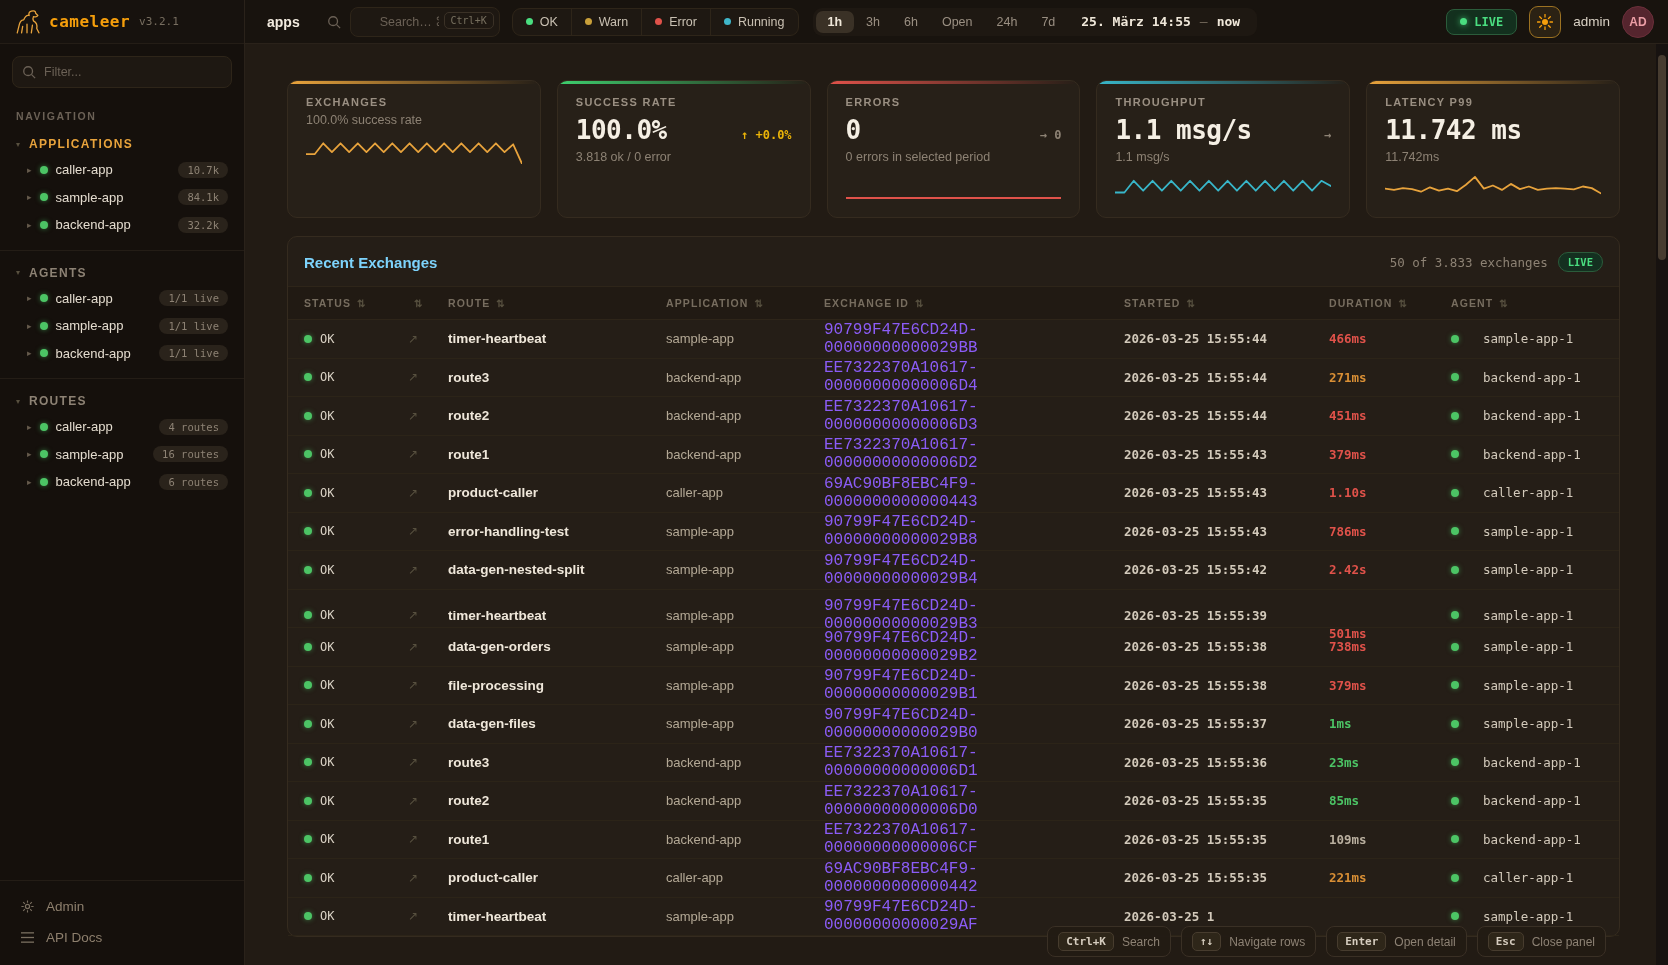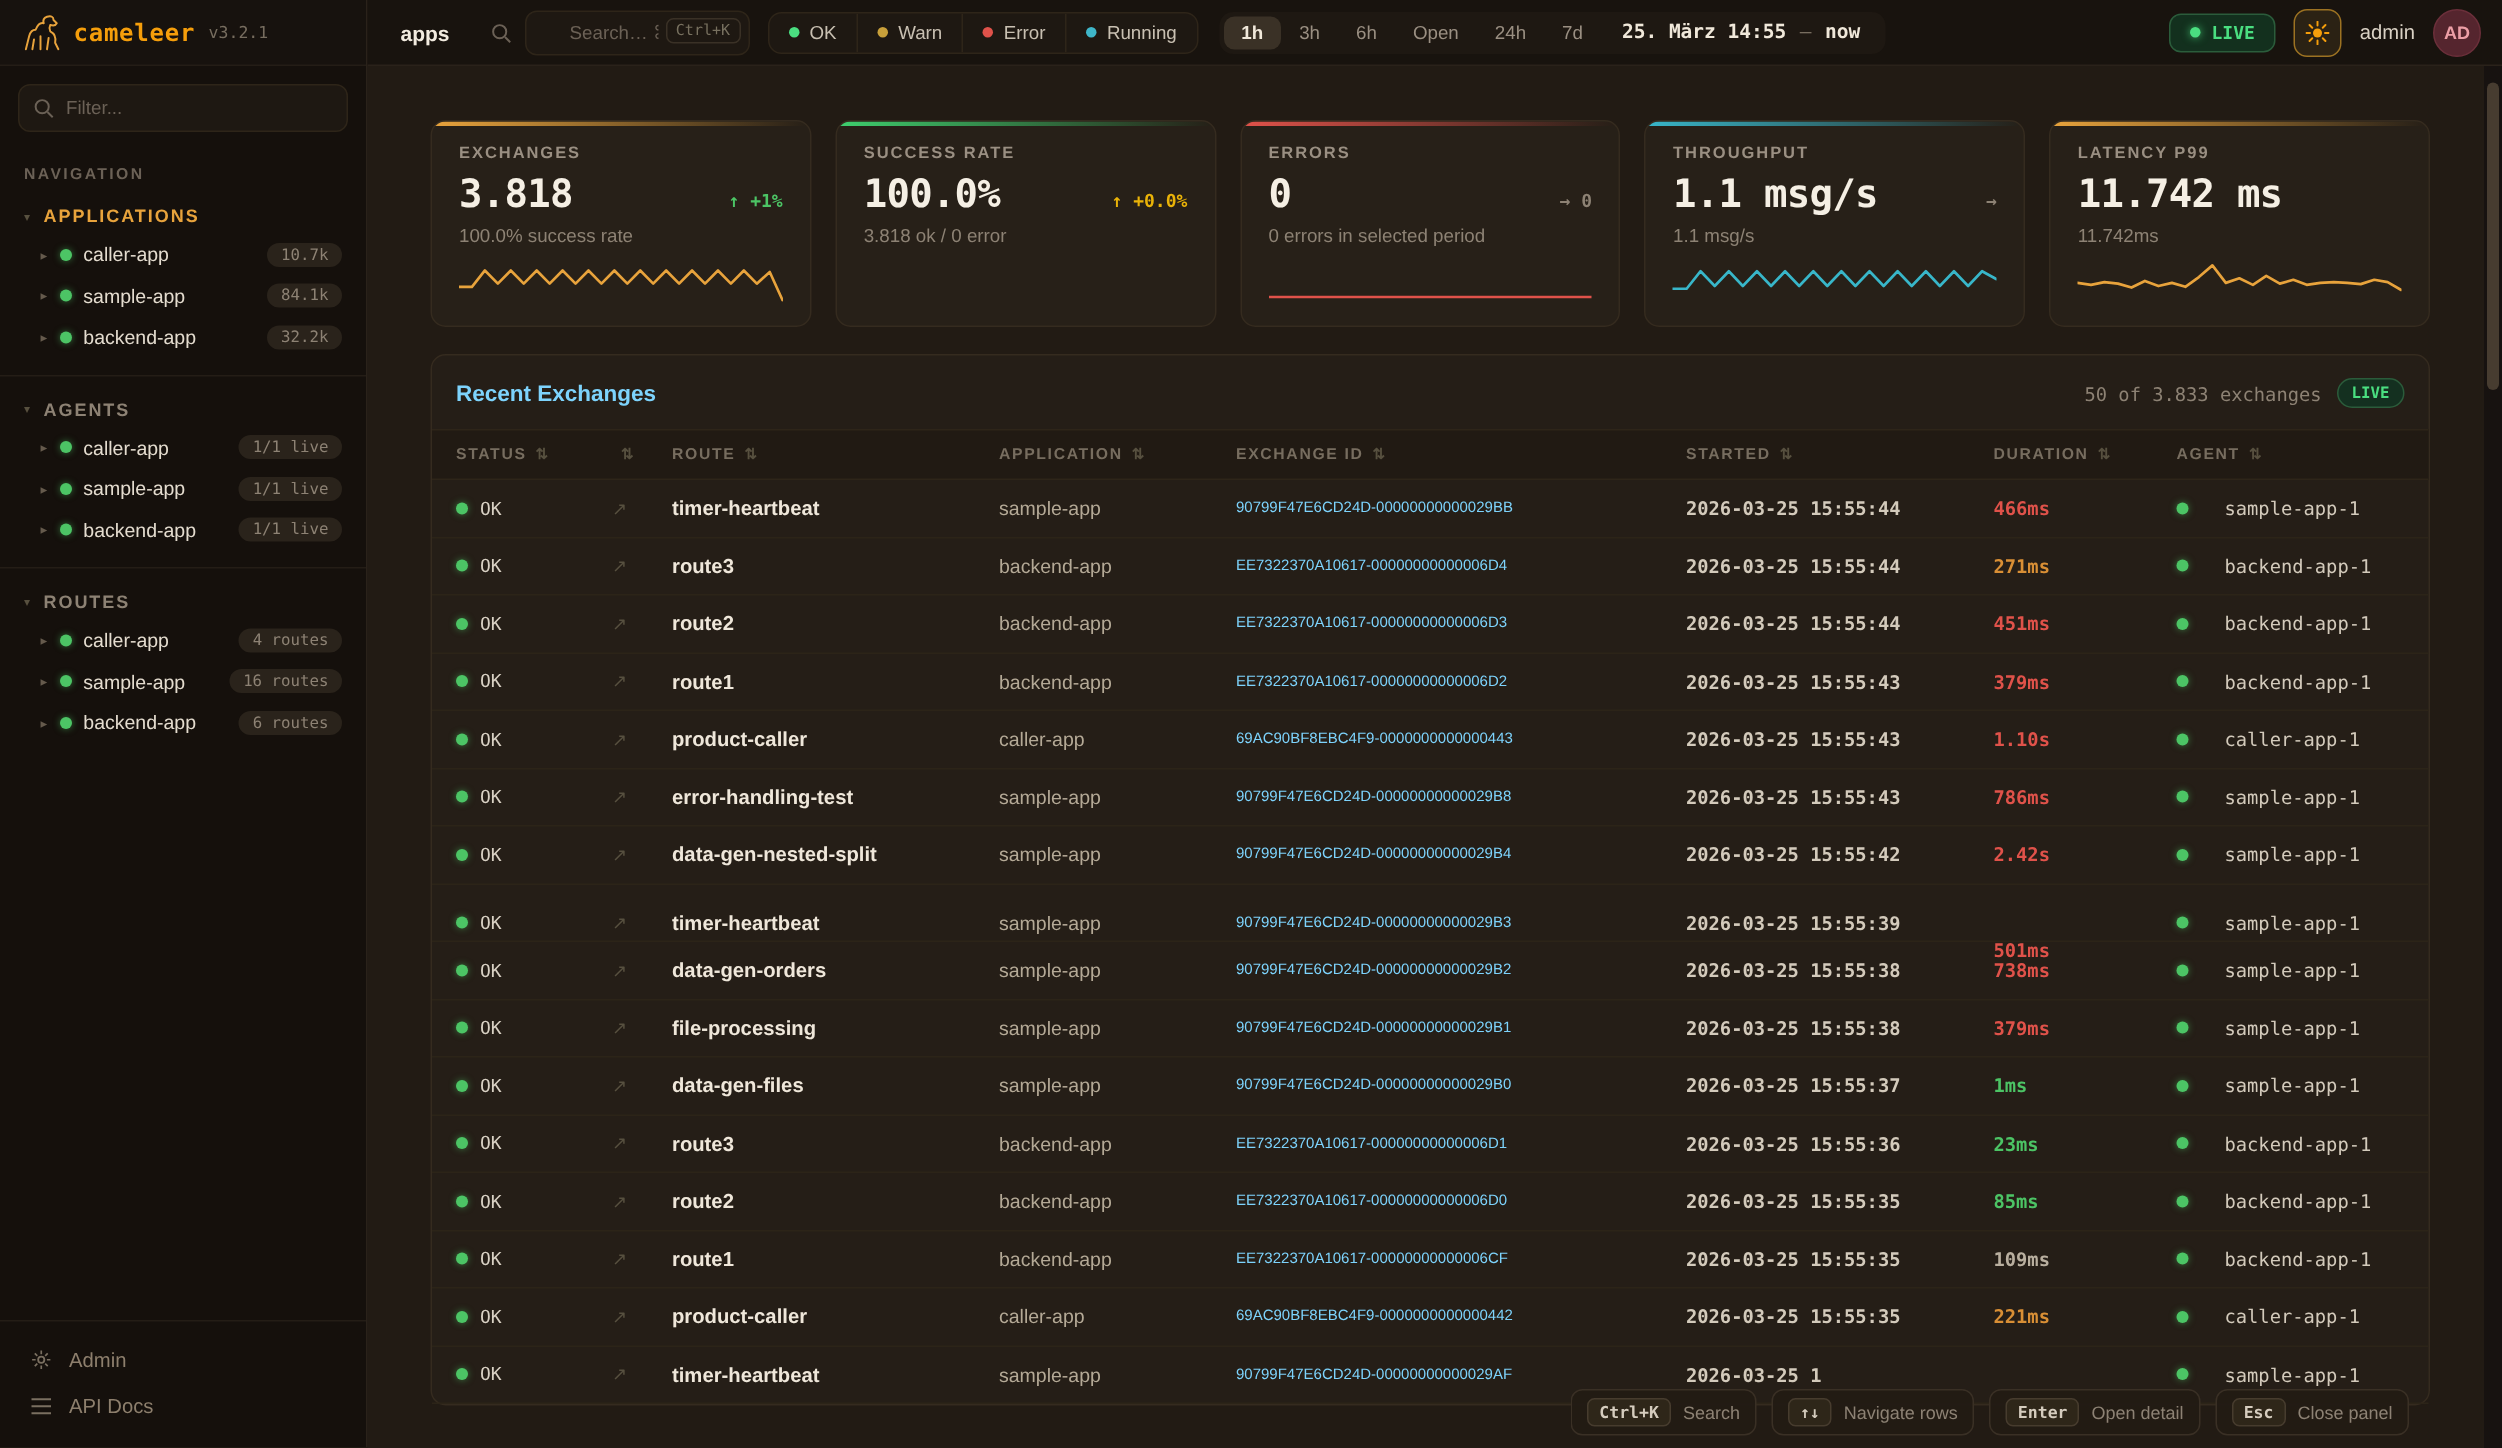--- a/index.html
+++ b/index.html
@@ -79,21 +79,21 @@
   .mini-live { display:flex; align-items:center; padding:3px 9px; border-radius:999px; background:#143020; border:1px solid #2b5c3b; font-family:"DejaVu Sans Mono",monospace; font-size:10.5px; font-weight:bold; color:#4ade80; }
   .tgrid { display:grid; grid-template-columns:104px 40px 218px 158px 300px 205px 122px 1fr; align-items:center; padding-left:16px; }
   .thead-row { height:34px; background:#211a13; border-top:1px solid #2e2519; border-bottom:1px solid #2e2519; }
   .th { display:flex; align-items:center; gap:6px; font-size:10.5px; font-weight:bold; letter-spacing:1.1px; color:#776d5f; cursor:pointer; }
   .sort { font-family:"Liberation Sans",sans-serif; font-size:10px; color:#57503f; }
   .trow { height:38.5px; border-bottom:1px solid #2c2418; cursor:pointer; }
   .cell-status { display:flex; align-items:center; gap:8px; font-family:"DejaVu Sans Mono",monospace; font-size:12px; color:#d9d1c4; }
   .cell-trendicon { color:#57503f; font-size:12px; }
   .cell-route { font-size:13.5px; font-weight:bold; color:#efe7da; }
   .cell-app { font-size:13px; color:#b4a996; }
-  .cell-id { font-family:Liberation Sans, sans-serif; font-size:10px; color:#7dd3fc; }
+  .cell-id { font-family:Liberation Mono, monospace; font-size:16px; color:#8b5cf6; }
   .cell-started { font-family:"DejaVu Sans Mono",monospace; font-size:12.5px; font-weight:bold; color:#d3cabb; }
   .cell-duration { font-family:"DejaVu Sans Mono",monospace; font-size:12.5px; font-weight:bold; }
   .cell-agent { display:flex; align-items:center; gap:24px; font-family:"DejaVu Sans Mono",monospace; font-size:12.5px; color:#d3cabb; }
 
   
   .hint-bar { position:fixed; right:62px; bottom:8px; display:flex; gap:10px; z-index:50; }
   .hint { display:flex; align-items:center; gap:8px; background:rgba(34,27,20,0.96); border:1px solid #3a3025; border-radius:8px; padding:5px 10px; }
   .kbd { background:#2e2619; border:1px solid #473c2e; border-radius:5px; padding:2px 7px; font-family:"DejaVu Sans Mono",monospace; font-size:11px; font-weight:bold; color:#d5ccbe; }
   .hint-label { font-size:12px; color:#8d8274; }
   .scrollbar { position:fixed; right:0; top:44px; bottom:0; width:12px; background:#171210; z-index:40; }
@@ -297,24 +297,20 @@
       <span class="user-name">admin</span>
       <div class="avatar">AD</div>
     </div>
   </header>
 
   <div class="content">
     <div class="cards-row">
   <div class="card" style="--ac: #e8a33c;">
     <div class="card-accent"></div>
     <div class="card-title">EXCHANGES</div>
-    <div class="card-valrow">
-      <span class="card-value">3.818</span>
-      <span class="card-trend" style="color: rgb(76, 196, 101);">↑ +1%</span>
-    </div>
     <div class="card-sub">100.0% success rate</div>
     <svg class="card-spark" viewBox="0 0 220 30" preserveAspectRatio="none">
             <polyline points="0.0,20.2 8.8,20.2 17.6,9.3 26.4,18.1 35.2,9.3 44.0,18.1 52.8,9.3 61.6,18.1 70.4,9.3 79.2,18.1 88.0,9.3 96.8,18.1 105.6,9.3 114.4,18.1 123.2,9.3 132.0,18.1 140.8,9.3 149.6,18.1 158.4,9.3 167.2,18.1 176.0,9.3 184.8,18.1 193.6,9.3 202.4,18.1 211.2,10.3 220.0,29.3" fill="none" stroke="#e8a33c" stroke-width="1.8" stroke-linejoin="round" stroke-linecap="round"></polyline>
           </svg>
   </div>
 
   <div class="card" style="--ac: #3ecf6e;">
     <div class="card-accent"></div>
     <div class="card-title">SUCCESS RATE</div>
     <div class="card-valrow">

